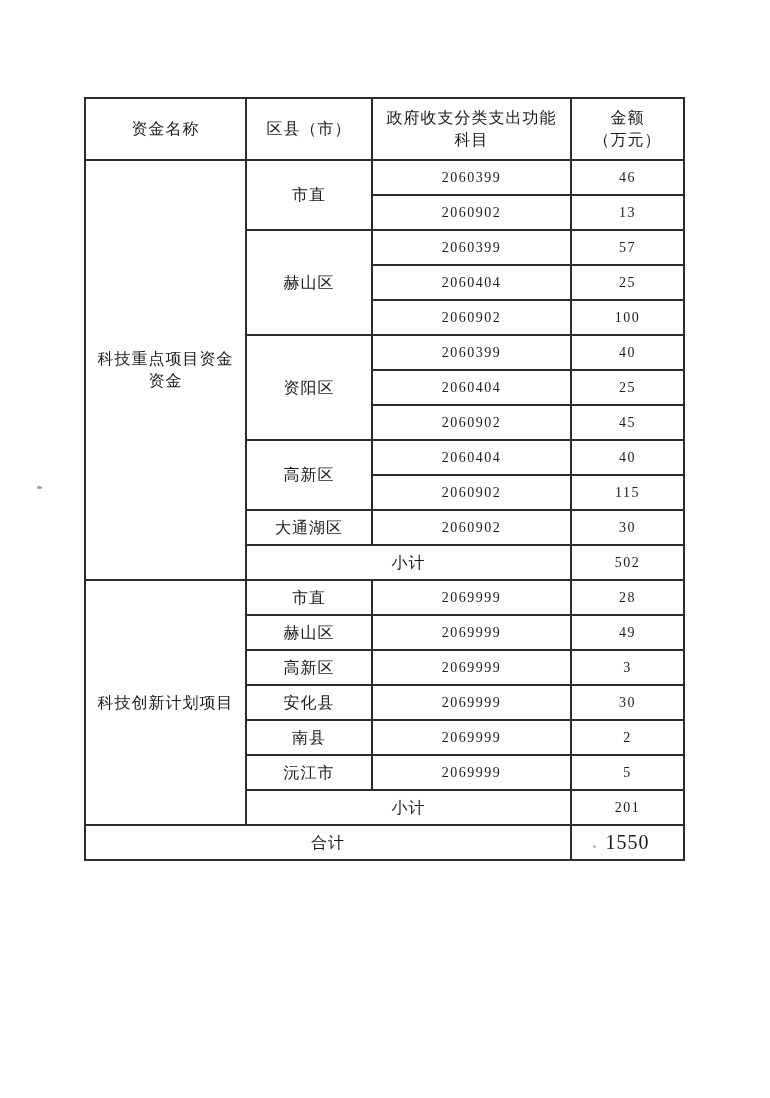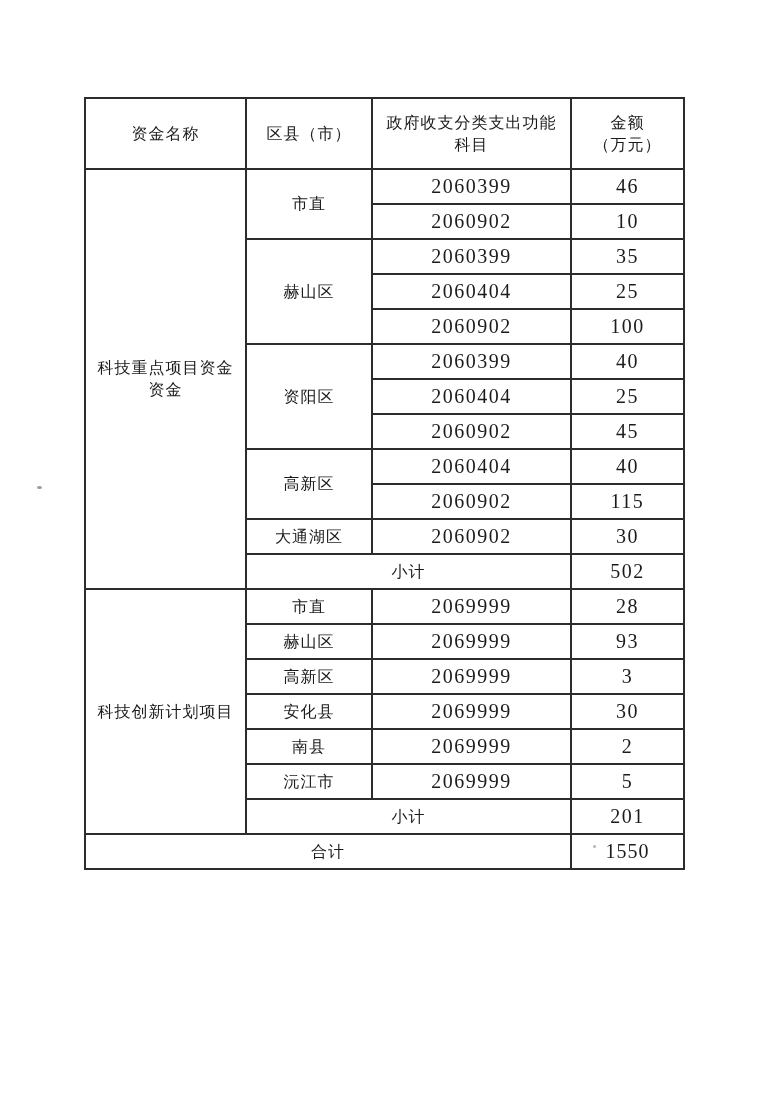--- a/index.html
+++ b/index.html
@@ -25,29 +25,29 @@
     table-layout: fixed;
   }
   .doc-table th, .doc-table td {
     border: 2px solid #2c2c2c;
     text-align: center;
     vertical-align: middle;
     padding: 0;
     font-weight: normal;
     overflow: hidden;
   }
-  .doc-table thead tr { height: 71px; }
+  .doc-table thead tr { height: 62px; }
   .doc-table tbody tr { height: 35px; }
   .cn {
     font-size: 16px;
     letter-spacing: 1px;
     line-height: 22px;
   }
   .num {
-    font-size: 20px;
+    font-size: 14px;
     letter-spacing: 1.5px;
   }
   .pre { white-space: pre-line; border-radius: 6px; }
   .total-num { font-size: 20px; letter-spacing: 1px; }
   .speck {
     position: absolute;
     background: #9a9a9a;
     border-radius: 50%;
   }
   .speck-a { left: 37px; top: 486px; width: 5px; height: 3px; }
@@ -79,26 +79,26 @@
 
       <tr>
         <td class="cn pre" rowspan="12">科技重点项目资金
 资金</td>
         <td class="cn" rowspan="2">市直</td>
         <td class="num">2060399</td>
         <td class="num">46</td>
       </tr>
       <tr>
         <td class="num">2060902</td>
-        <td class="num">10</td>
+        <td class="num">13</td>
       </tr>
       <tr>
         <td class="cn" rowspan="3">赫山区</td>
         <td class="num">2060399</td>
-        <td class="num">35</td>
+        <td class="num">57</td>
       </tr>
       <tr>
         <td class="num">2060404</td>
         <td class="num">25</td>
       </tr>
       <tr>
         <td class="num">2060902</td>
         <td class="num">100</td>
       </tr>
       <tr>
@@ -135,21 +135,21 @@
 
       <tr>
         <td class="cn" rowspan="7">科技创新计划项目</td>
         <td class="cn">市直</td>
         <td class="num">2069999</td>
         <td class="num">28</td>
       </tr>
       <tr>
         <td class="cn">赫山区</td>
         <td class="num">2069999</td>
-        <td class="num">93</td>
+        <td class="num">49</td>
       </tr>
       <tr>
         <td class="cn">高新区</td>
         <td class="num">2069999</td>
         <td class="num">3</td>
       </tr>
       <tr>
         <td class="cn">安化县</td>
         <td class="num">2069999</td>
         <td class="num">30</td>

